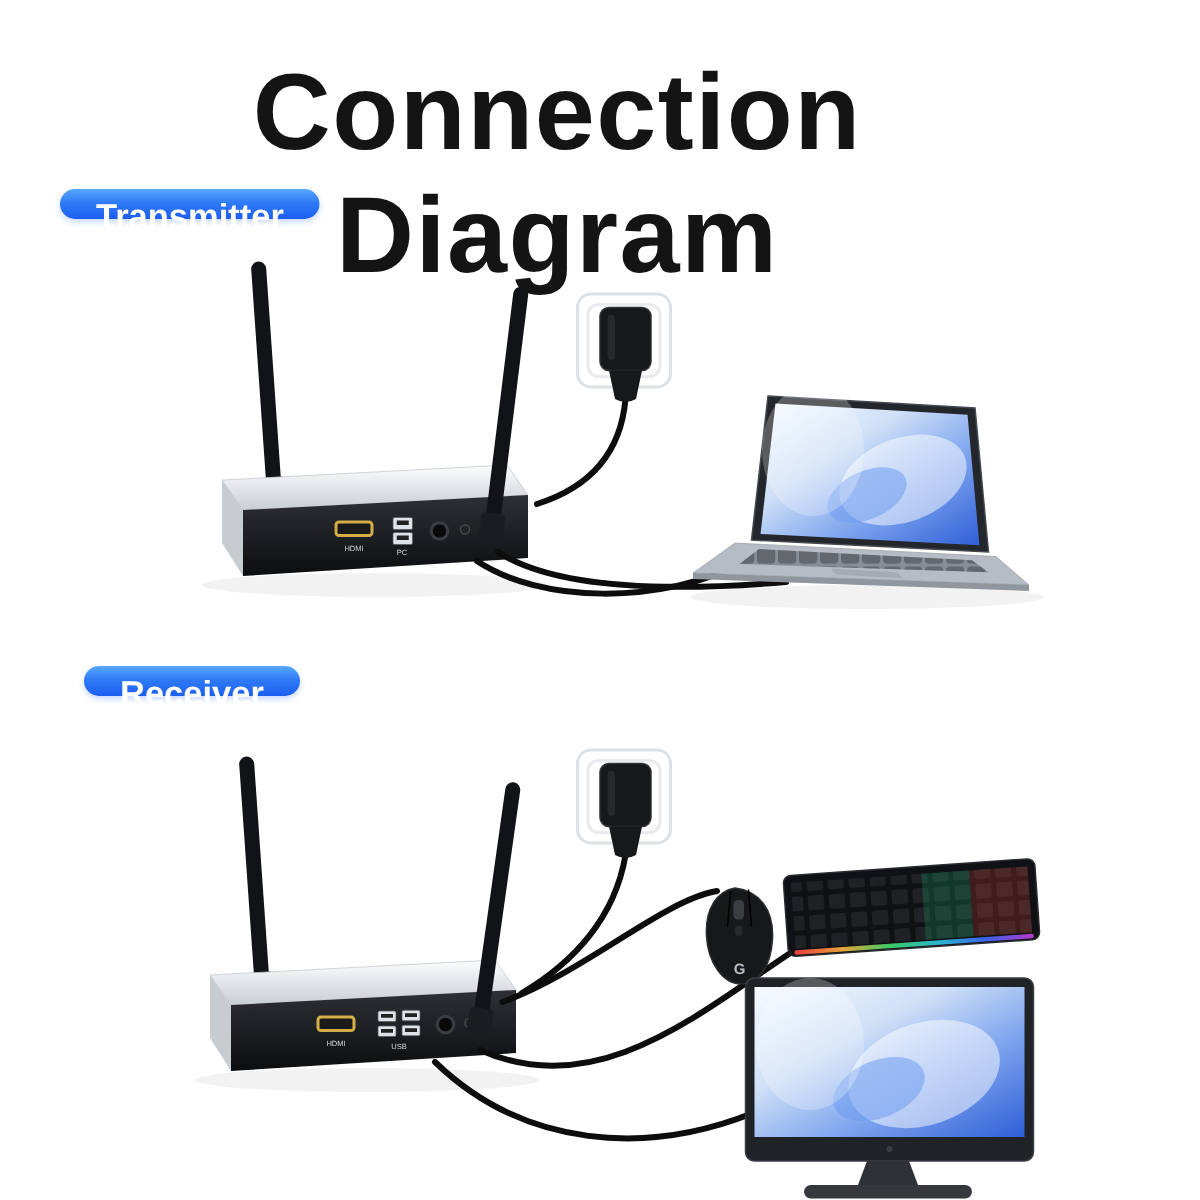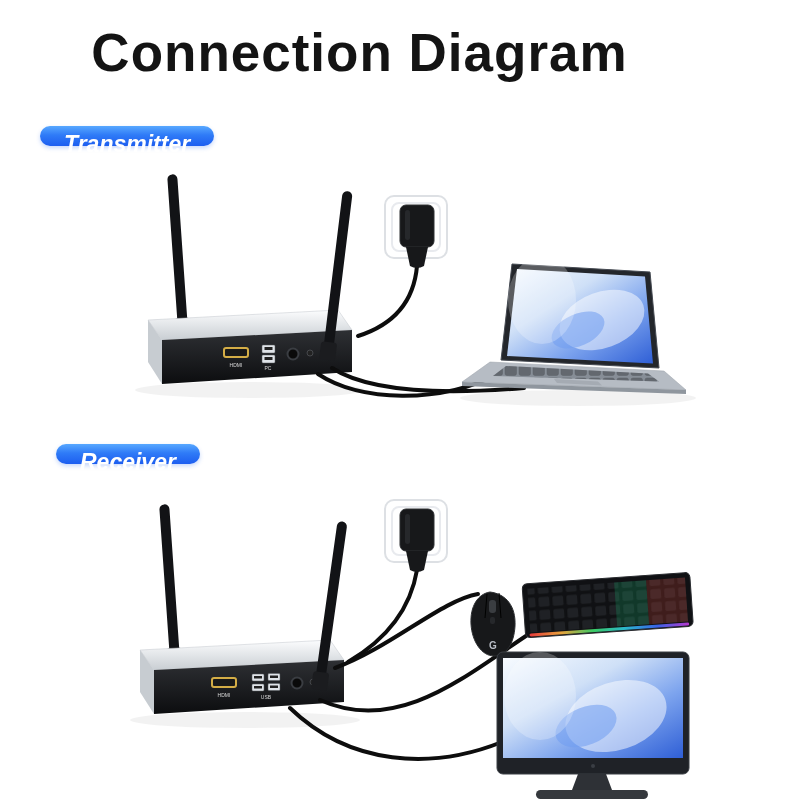--- a/index.html
+++ b/index.html
@@ -1,23 +1,23 @@
 <!DOCTYPE html>
 <html><head>
 <meta charset="utf-8">
 <style>
   html,body{margin:0;padding:0;background:#fff;}
   #stage{position:relative;width:800px;height:800px;background:#ffffff;overflow:hidden;
          font-family:"Liberation Sans",sans-serif;}
-  #page-title{position:absolute;top:22px;left:0;width:719px;text-align:center;margin:0;
-              font-size:53px;font-weight:bold;color:#141414;letter-spacing:1px;}
+  #page-title{position:absolute;top:22px;left:0;width:719px;text-align:center;margin:12px;
+              font-size:72px;font-weight:bold;color:#141414;letter-spacing:1px;}
   .section-badge{position:absolute;height:20px;line-height:36px;padding:0 24px;
                  border-radius:18px;color:#ffffff;font-size:23px;font-weight:bold;
                  background:linear-gradient(180deg,#58a8ff 0%,#2f7bf7 45%,#1d5ef0 100%);
-                 box-shadow:0 2px 4px rgba(30,98,240,.25);font-style:italic;}
+                 box-shadow:0 2px 4px rgba(30,98,240,.25);}
   #badge-transmitter{left:40px;top:126px;}
   #badge-receiver{left:56px;top:444px;}
   svg{position:absolute;left:0;top:0;}
   .tinylabel{font-size:5px;fill:#e6e6e6;opacity:.9;font-family:"Liberation Sans",sans-serif;}
 </style>
 </head>
 <body>
 
 <div id="stage">
 

